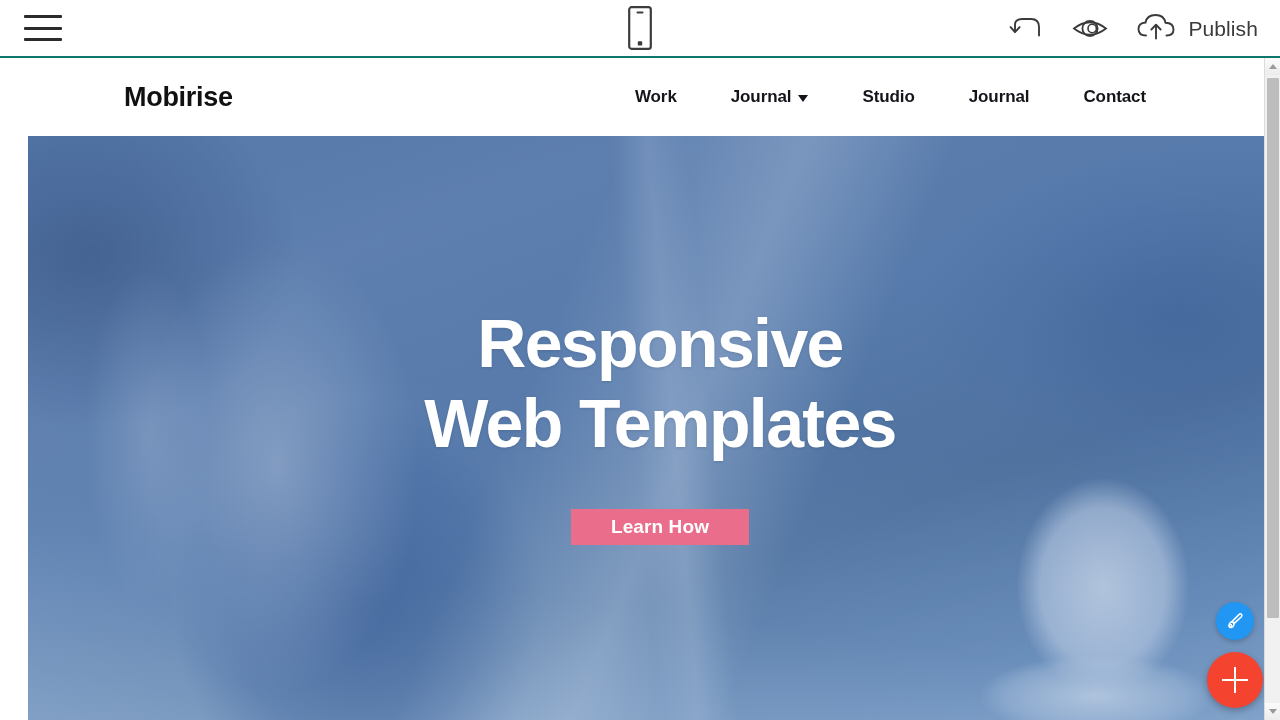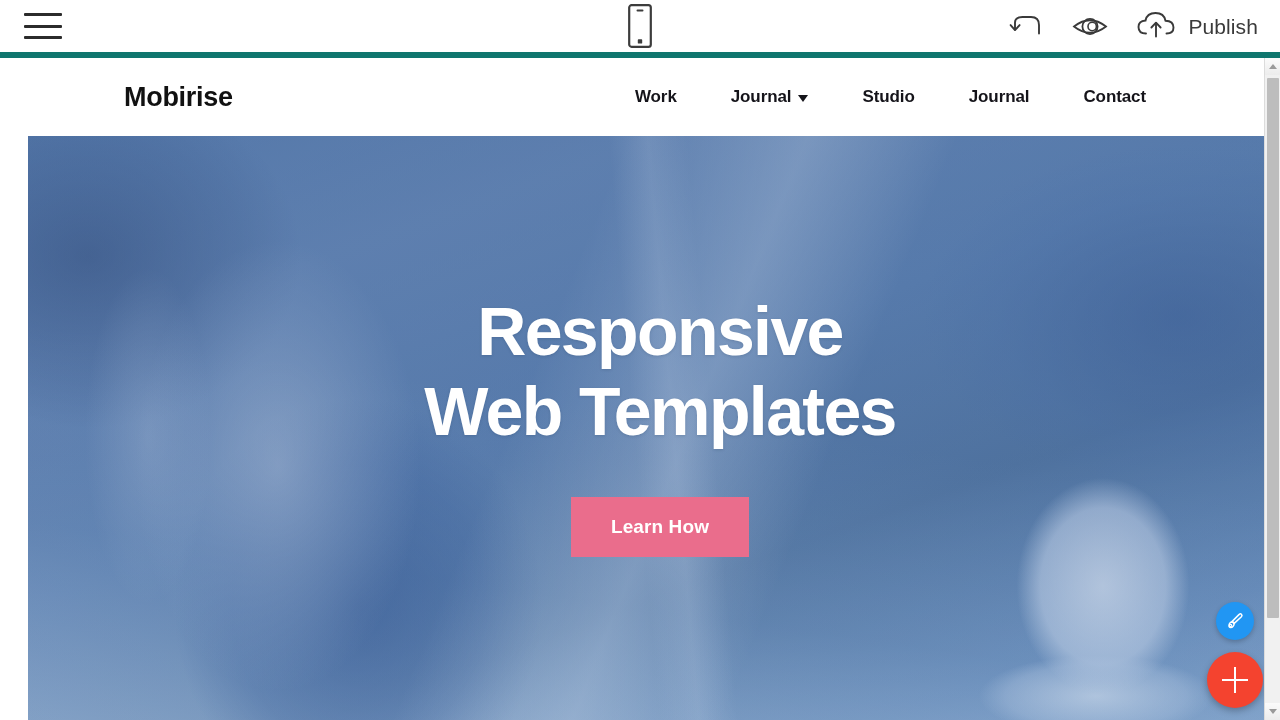--- a/index.html
+++ b/index.html
@@ -5,21 +5,21 @@
   * { margin:0; padding:0; box-sizing:border-box; }
   html, body {
     width:1280px; height:720px; overflow:hidden;
     font-family:"Liberation Sans", sans-serif;
     background:#ffffff;
   }
 
   
   .editor-toolbar {
     position:absolute; left:0; top:0; width:1280px; height:58px;
-    background:#ffffff; border-bottom:6px solid #0f766e;
+    background:#ffffff; border-bottom:2px solid #0f766e;
     display:flex; align-items:center; z-index:50;
   }
   .tb-hamburger {
     position:absolute; left:24px; top:50%; transform:translateY(-50%);
     width:38px; height:26px; display:flex; flex-direction:column;
     justify-content:space-between; cursor:pointer;
   }
   .tb-hamburger span { display:block; width:38px; height:3px; background:#2b2b2b; border-radius:1px; }
 
   .tb-device {
@@ -116,21 +116,21 @@
     padding-bottom:8px;
   }
   .hero-title {
     font-size:68px; font-weight:bold; color:#ffffff; line-height:1.18;
     text-align:center; letter-spacing:-1.6px; text-shadow:0 1px 3px rgba(30,50,80,0.18);
     max-width:900px;
   }
   .hero-cta {
     margin-top:46px; background:#ea6d8c; color:#ffffff; border:none;
     font-size:19px; font-weight:bold; letter-spacing:0.1px;
-    padding:19px 40px; cursor:pointer; font-family:"Liberation Sans", sans-serif;
+    padding:7px 40px; cursor:pointer; font-family:"Liberation Sans", sans-serif;
   }
 
   
   .fab-brush {
     position:absolute; right:26px; bottom:80px; width:38px; height:38px;
     border-radius:50%; background:#2196f3; cursor:pointer; z-index:40;
     display:flex; align-items:center; justify-content:center;
     box-shadow:0 2px 5px rgba(0,0,0,0.22);
   }
   .fab-add {

